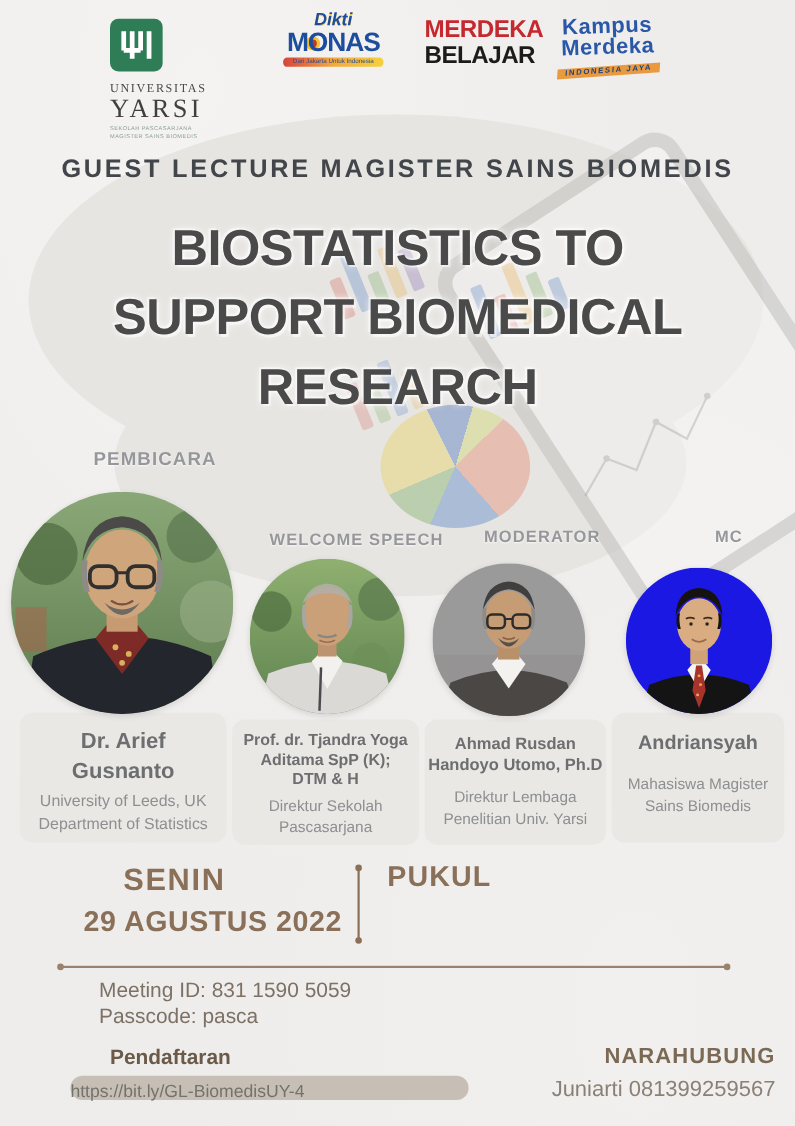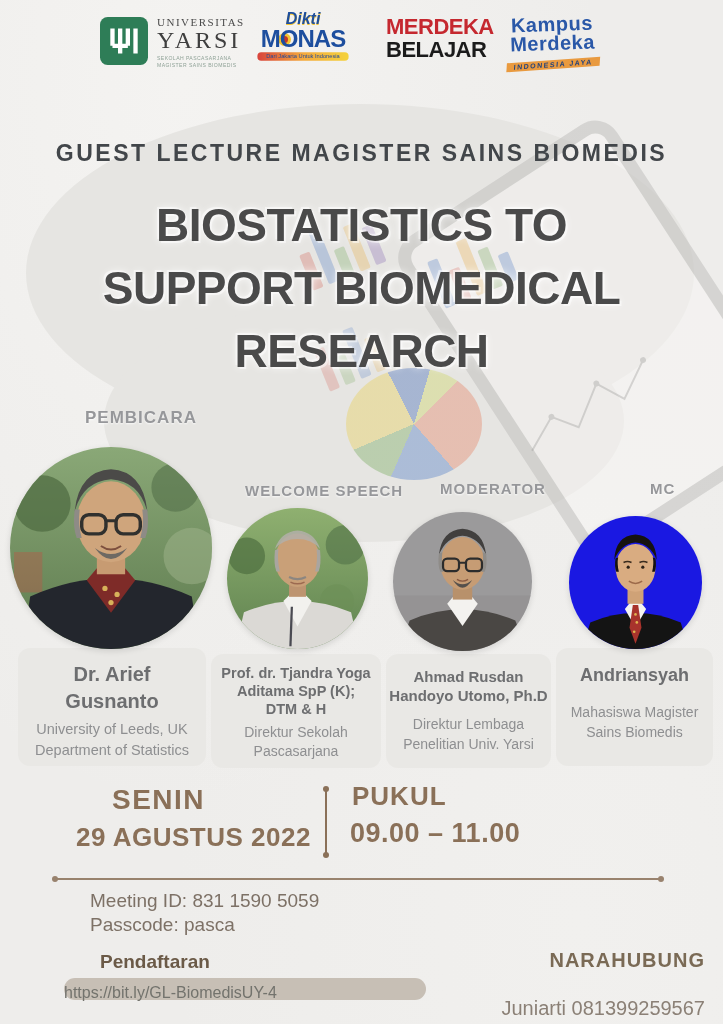--- a/index.html
+++ b/index.html
@@ -26,21 +26,21 @@
   .bars2{left:432px;top:238px;}
   .bars3{left:318px;top:330px;opacity:.26;}
   .pie{
     position:absolute;left:346px;top:368px;width:136px;height:112px;border-radius:50%;
     opacity:.42;
     background:conic-gradient(from -70deg,#e8d05e 0 12%,#4f74bb 12% 24%,#cfd66b 24% 32%,#e58a6e 32% 58%,#5b84c8 58% 76%,#7fae67 76% 88%,#e8d05e 88% 100%);
   }
   .lineplot{position:absolute;left:520px;top:350px;opacity:.3;transform:rotate(-10deg);}
   
   .logo{position:absolute;}
-  .logo-yarsi{left:100px;top:16px;display:flex;gap:9px;align-items:flex-start;}
+  .logo-yarsi{left:100px;top:16px;display:flex;gap:9px;align-items:flex-start;flex-direction:column;}
   .yarsi-box{width:48px;height:50px;}
   .yarsi-box svg{display:block;width:100%;height:100%;}
   .yarsi-top{font-family:"Liberation Serif","DejaVu Serif",serif;font-size:11px;letter-spacing:1.5px;color:#4b4b4b;}
   .yarsi-name{font-family:"Liberation Serif","DejaVu Serif",serif;font-size:24px;letter-spacing:3px;color:#3f3f3f;line-height:25px;}
   .yarsi-sub{font-size:6px;transform:scale(.85);transform-origin:left top;color:#8fa297;letter-spacing:.5px;line-height:8px;margin-top:2px;}
   .logo-dikti{left:252px;top:11px;width:102px;text-align:center;}
   .dikti-top{font-size:16px;font-style:italic;font-weight:bold;color:#1d4e9e;line-height:16px;text-shadow:0 1px 0 #f4c531;}
   .dikti-name{position:relative;font-size:24px;font-weight:bold;color:#1d4e9e;line-height:23px;letter-spacing:-1px;}
   .dikti-o{position:absolute;left:26px;top:6px;width:13px;height:13px;border-radius:50%;background:#f4c531;}
   .dikti-o i{position:absolute;left:3px;top:3px;width:7px;height:7px;border-radius:50%;background:#c0392b;display:block;}
@@ -105,21 +105,21 @@
   .rule::before{left:-3px;}
   .rule::after{right:-3px;}
   
   .meet{position:absolute;left:90px;font-size:19px;color:#7d7166;z-index:3;}
   .meet-1{top:890px;}
   .meet-2{top:914px;}
   .reg-label{position:absolute;left:100px;top:951px;font-size:19px;font-weight:bold;color:#6b5a47;z-index:3;}
   .reg-pill{position:absolute;left:64px;top:978px;width:362px;height:22px;border-radius:16px;background:#c7bfb5;text-align:left;line-height:30px;font-size:16px;color:#73736d;z-index:3;cursor:pointer;}
   .contact{position:absolute;right:18px;top:949px;text-align:right;z-index:3;}
   .contact-label{font-size:20px;font-weight:bold;letter-spacing:1px;color:#7a6a55;}
-  .contact-person{font-size:20px;color:#8b8076;margin-top:25px;}
+  .contact-person{font-size:20px;color:#8b8076;margin-top:7px;}
 </style>
 </head>
 <body>
 
 <div class="poster">
 
   <div class="blob blob1"></div>
   <div class="blob blob2"></div>
   <div class="tablet"></div>
   <div class="bars bars1">
@@ -328,21 +328,20 @@
     <div class="ds">
       <span>Mahasiswa Magister</span>
       <span>Sains Biomedis</span>
     </div>
   </div>
 
   <div class="sched sched-day">SENIN</div>
   <div class="sched sched-date">29 AGUSTUS 2022</div>
   <div class="sched-divider"></div>
   <div class="sched sched-time-label">PUKUL</div>
-  <div class="sched sched-time">09.00 – 11.00</div>
   <div class="rule"></div>
 
   <div class="meet meet-1">
     <span>Meeting ID:</span>
     <span>831 1590 5059</span>
   </div>
   <div class="meet meet-2">
     <span>Passcode:</span>
     <span>pasca</span>
   </div>

